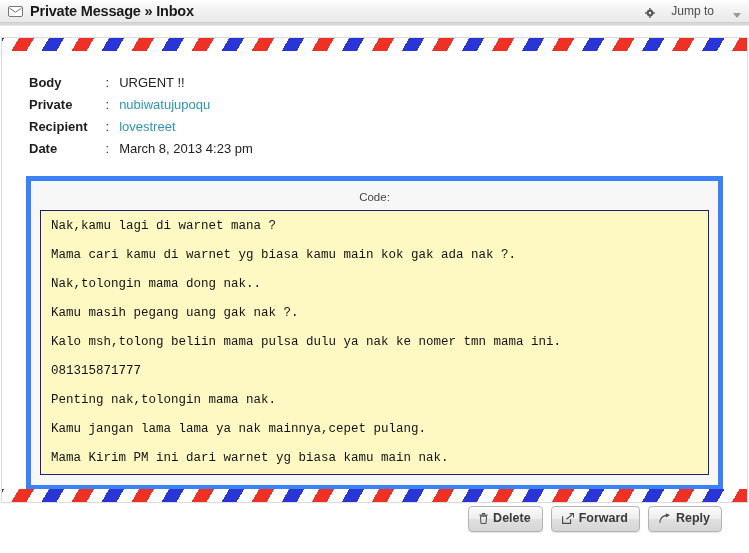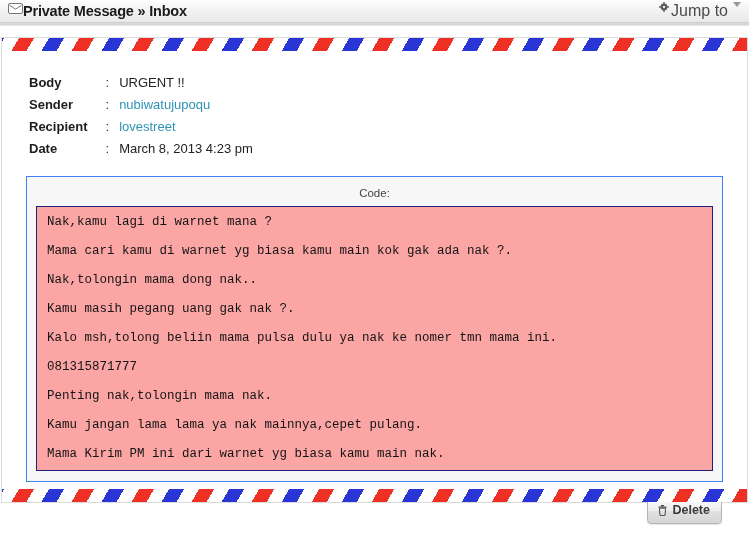--- a/index.html
+++ b/index.html
@@ -23,44 +23,45 @@
     background: linear-gradient(to bottom, #fdfdfd 0%, #f2f2f2 50%, #e9e9e9 100%);
     border-bottom: 1px solid #cfcfcf;
     box-shadow: inset 0 1px 0 #ffffff;
     display: flex;
     align-items: center;
     padding: 0 8px;
     box-sizing: border-box;
   }
   .header-left {
     display: flex;
-    align-items: flex-start;
+    align-items: center;
+    gap: 7px;
   }
   .env-icon {
     width: 15px;
     height: 11px;
     position: relative;
     display: inline-block;
   }
   .env-icon svg { display: block; }
   .header-title {
     font-size: 14.5px;
     font-weight: bold;
     color: #1a1a1a;
     letter-spacing: -0.2px;
     white-space: nowrap;
   }
   .header-title .sep { font-weight: bold; }
   .header-right {
     margin-left: auto;
     display: flex;
-    align-items: flex-start;
-    gap: 2px;
+    align-items: flex-end;
+    gap: 16px;
     color: #555555;
-    font-size: 16px;
+    font-size: 12px;
   }
   .gear-icon { display:block; }
   .jump-label { color: #4c4c4c; }
   .caret-down {
     width: 0; height: 0;
     border-left: 4px solid transparent;
     border-right: 4px solid transparent;
     border-top: 5px solid #999999;
     margin-left: 3px;
   }
@@ -132,32 +133,32 @@
   .meta .value { color: #222222; margin-left: 44px; }
   .meta .value a {
     color: #2f93b5;
     text-decoration: none;
   }
 
   
   .code-wrap {
     margin: 16px 2px 0 2px;
     background: #f7f7f7;
-    border: 1px solid #3b82f6;
+    border: 5px solid #3b82f6;
     padding: 8px 9px 10px 9px;
     box-sizing: border-box;
   }
   .code-caption {
     text-align: center;
     font-size: 11.5px;
     color: #444444;
     padding: 2px 0 7px 0;
   }
   .code-box {
-    background: #fca5a5;
+    background: #fef9c3;
     border: 1px solid #20207a;
     padding: 8px 10px 9px 10px;
     box-sizing: border-box;
     font-family: "Liberation Mono", "DejaVu Sans Mono", monospace;
     font-size: 12.5px;
     line-height: 14px;
     color: #141414;
     white-space: pre;
     overflow: hidden;
   }
@@ -235,21 +236,21 @@
   <div class="env-body">
 
     <table class="meta">
       <tbody>
         <tr>
           <td class="label">Body</td>
           <td class="colon">:</td>
           <td class="value">URGENT !!</td>
         </tr>
         <tr>
-          <td class="label">Sender</td>
+          <td class="label">Private</td>
           <td class="colon">:</td>
           <td class="value">
             <a href="#">nubiwatujupoqu</a>
           </td>
         </tr>
         <tr>
           <td class="label">Recipient</td>
           <td class="colon">:</td>
           <td class="value">
             <a href="#">lovestreet</a>
@@ -272,18 +273,37 @@
       <div class="btn">
         <span>
           <svg width="9" height="11" viewBox="0 0 9 11">
             <rect x="0.5" y="1.5" width="8" height="1.2" fill="#4a4a4a"></rect>
             <rect x="3" y="0" width="3" height="1.4" fill="#4a4a4a"></rect>
             <path d="M1.4 3.2 L7.6 3.2 L7 10.6 L2 10.6 Z" fill="none" stroke="#4a4a4a" stroke-width="1"></path>
           </svg>
         </span>
         <span class="btn-label">Delete</span>
       </div>
+      <div class="btn">
+        <span>
+          <svg width="12" height="11" viewBox="0 0 12 11">
+            <path d="M0.6 3.2 L0.6 10.4 L8.6 10.4 L8.6 6.2" fill="none" stroke="#4a4a4a" stroke-width="1.1"></path>
+            <path d="M4.4 6.2 L11.4 0.6" fill="none" stroke="#4a4a4a" stroke-width="1.1"></path>
+            <path d="M7.6 0.6 L11.6 0.6 L11.6 4.4" fill="none" stroke="#4a4a4a" stroke-width="1.1"></path>
+          </svg>
+        </span>
+        <span class="btn-label">Forward</span>
+      </div>
+      <div class="btn">
+        <span>
+          <svg width="12" height="11" viewBox="0 0 12 11">
+            <path d="M0.8 9.8 C1.2 4.6 4.6 2.2 9.6 2.2" fill="none" stroke="#4a4a4a" stroke-width="1.2"></path>
+            <path d="M6.9 0.2 L10.8 2.2 L6.9 4.4 Z" fill="#4a4a4a"></path>
+          </svg>
+        </span>
+        <span class="btn-label">Reply</span>
+      </div>
     </div>
 
   </div>
 
   <div class="airmail bottom"></div>
 </div>
 
 </body></html>

